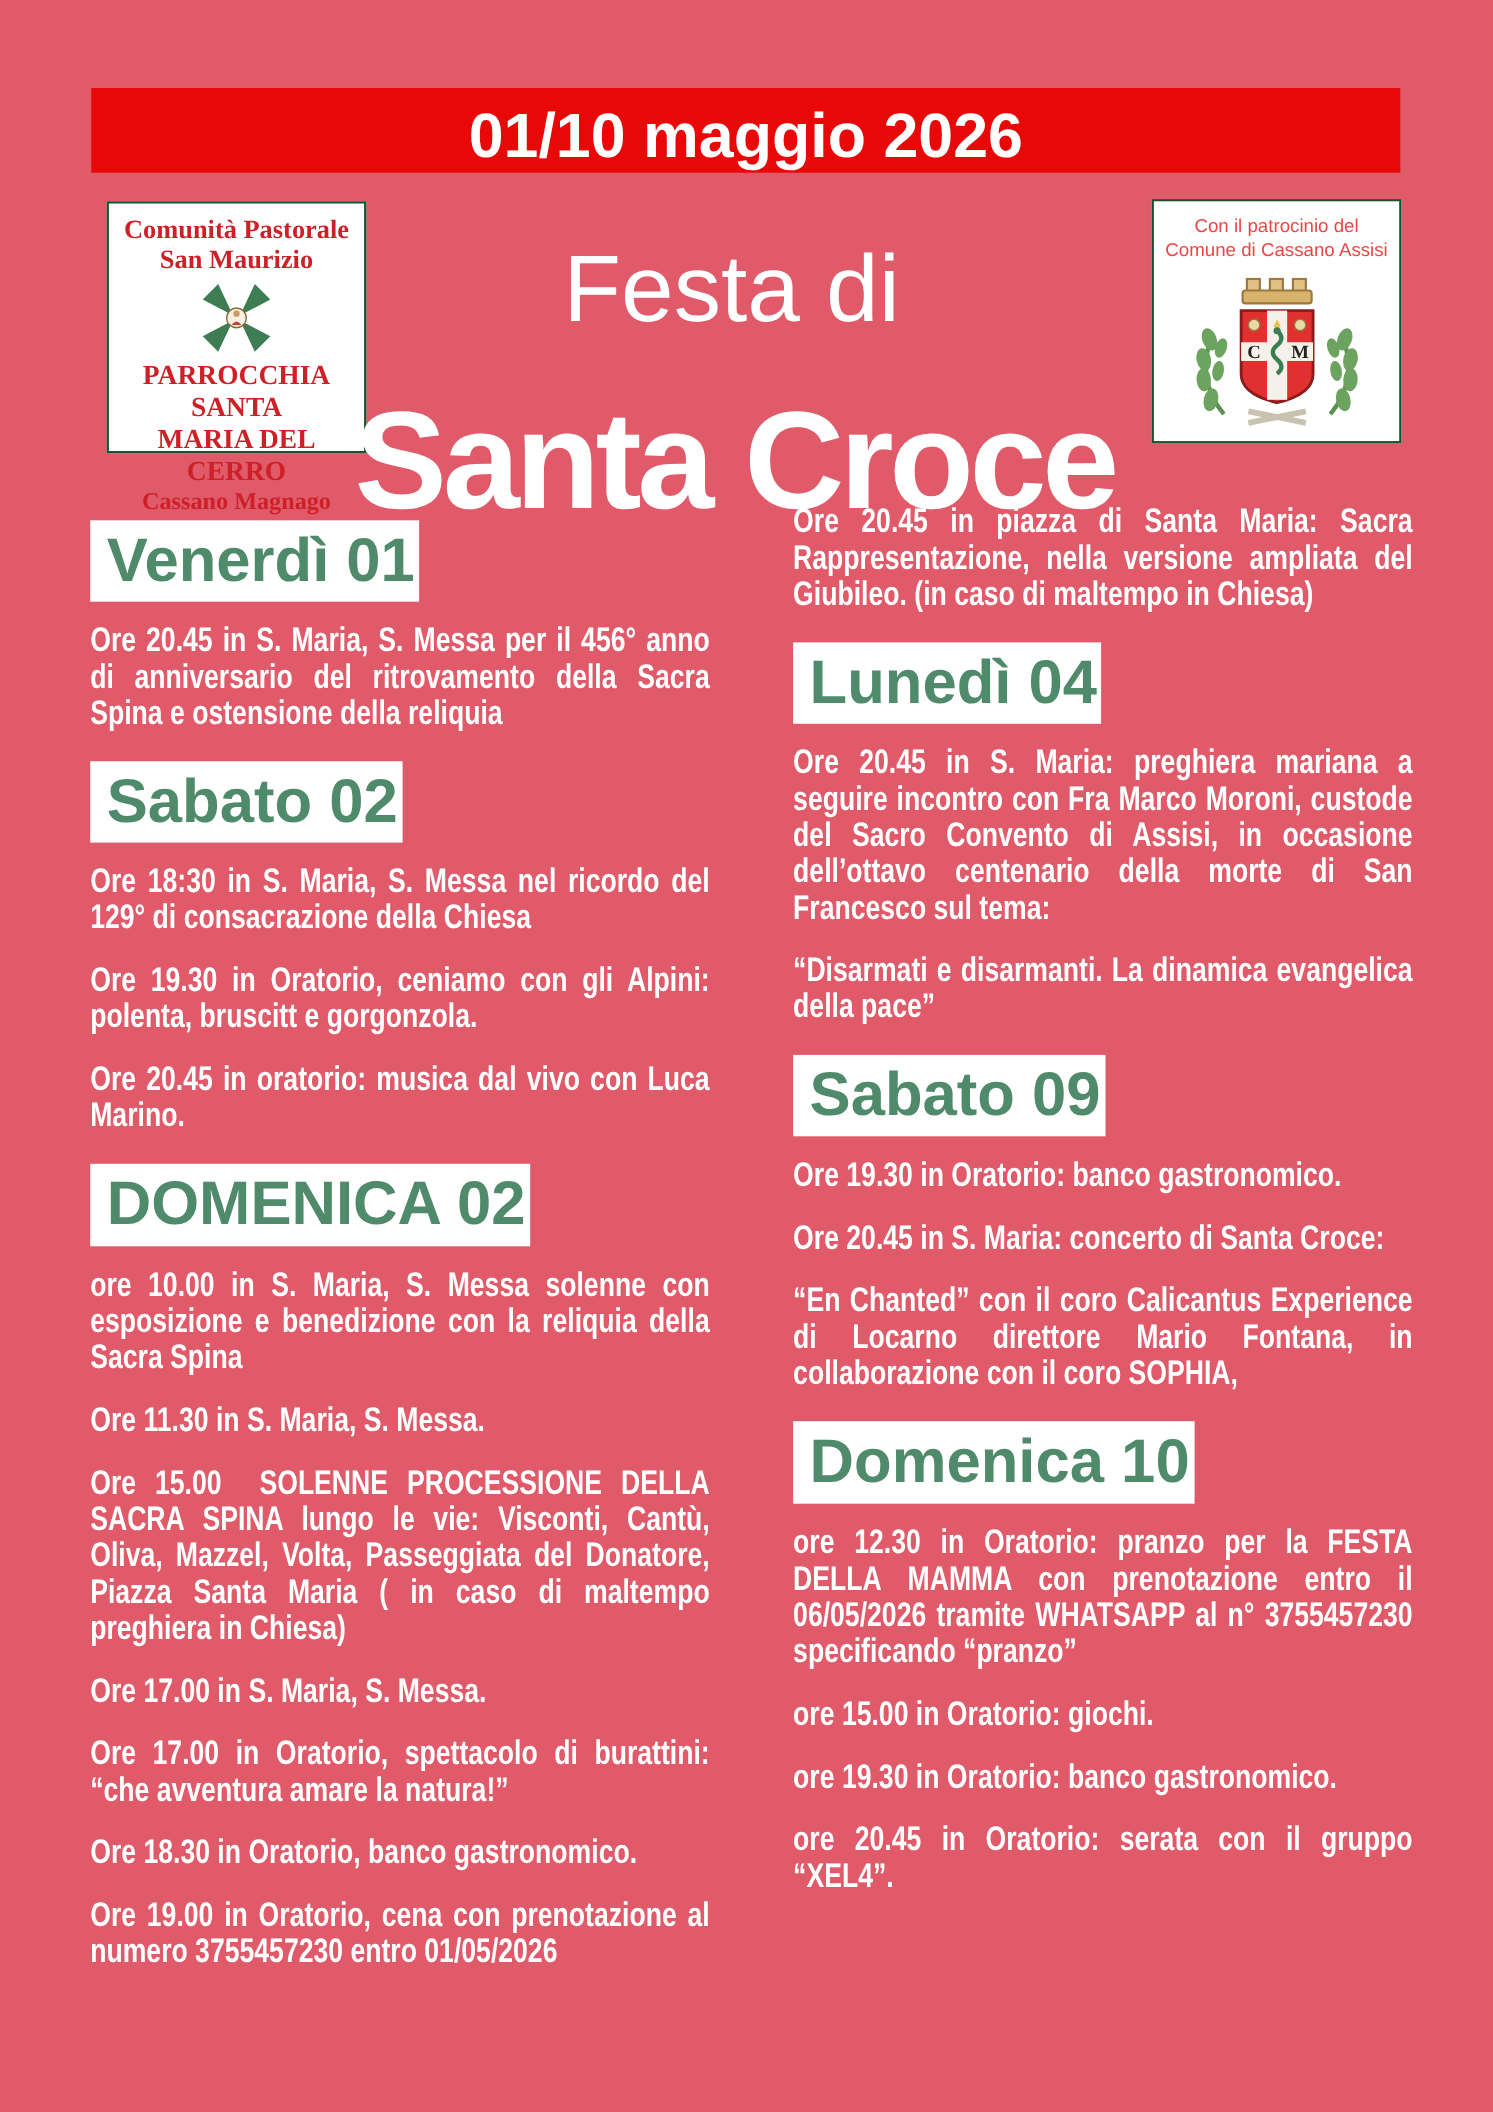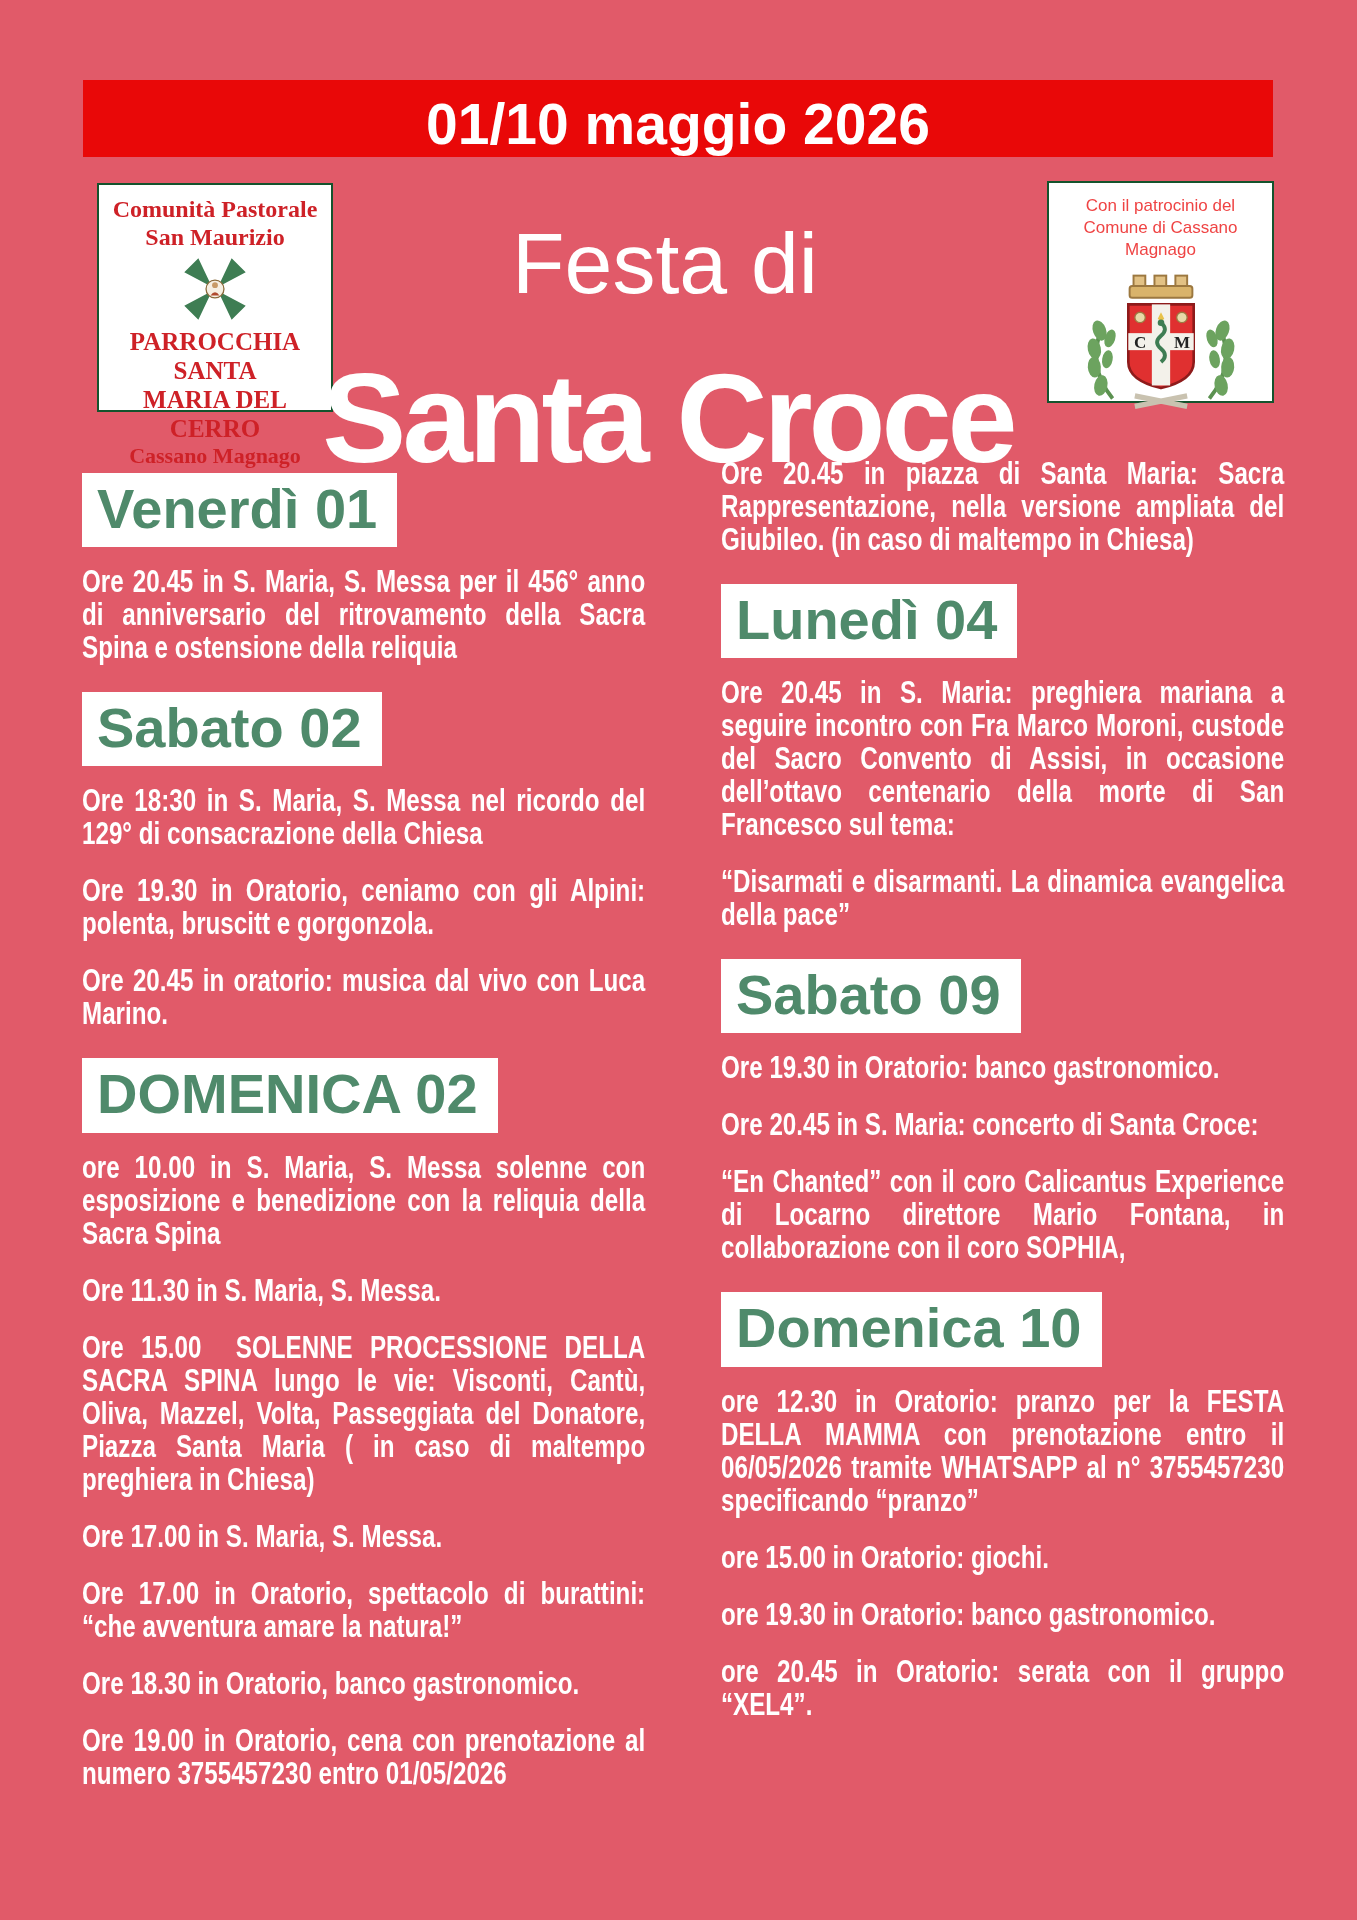--- a/index.html
+++ b/index.html
@@ -43,21 +43,21 @@
   .event-para{
     width:722px;transform:scaleX(0.78);transform-origin:0 0;
     color:#ffffff;font-weight:bold;font-size:31px;line-height:33px;
     text-align:justify;margin:0 0 24px 0;
   }
   .day-row{margin:28px 0 18px 0;}
   .day-row:first-child{margin-top:0;}
   .day-box{
     display:inline-block;background:#ffffff;color:#4F8A6B;
     font-weight:bold;font-size:56px;line-height:0.95;
-    padding:9px 20px 12px 15px;
+    padding:9px 4px 12px 15px;
   }
 </style>
 </head>
 <body>
 
 <div class="banner">
   <span class="banner-text">01/10 maggio 2026</span>
 </div>
 
 <div class="logo-box left-logo">
@@ -77,21 +77,21 @@
   <div class="l3">PARROCCHIA SANTA</div>
   <div class="l3">MARIA DEL CERRO</div>
   <div class="l5">Cassano Magnago</div>
 </div>
 
 <div class="title-festa">Festa di</div>
 <div class="title-santa">Santa Croce</div>
 
 <div class="logo-box right-logo">
   <div class="r1">Con il patrocinio del</div>
-  <div class="r1">Comune di Cassano Magnago</div>
+  <div class="r1">Comune di Cassano Assisi</div>
   <div class="coat-wrap">
     <svg viewBox="0 0 130 116" width="170" height="152">
 
       <path d="M28 102 Q8 78 20 46" fill="none" stroke="#5B9150" stroke-width="3"></path>
       <path d="M102 102 Q122 78 110 46" fill="none" stroke="#5B9150" stroke-width="3"></path>
       <g fill="#6CA35F">
         <ellipse cx="18" cy="50" rx="5" ry="8" transform="rotate(-20 18 50)"></ellipse>
         <ellipse cx="14" cy="64" rx="5" ry="8" transform="rotate(-12 14 64)"></ellipse>
         <ellipse cx="14" cy="78" rx="5" ry="8" transform="rotate(-4 14 78)"></ellipse>
         <ellipse cx="19" cy="92" rx="5" ry="8" transform="rotate(12 19 92)"></ellipse>

